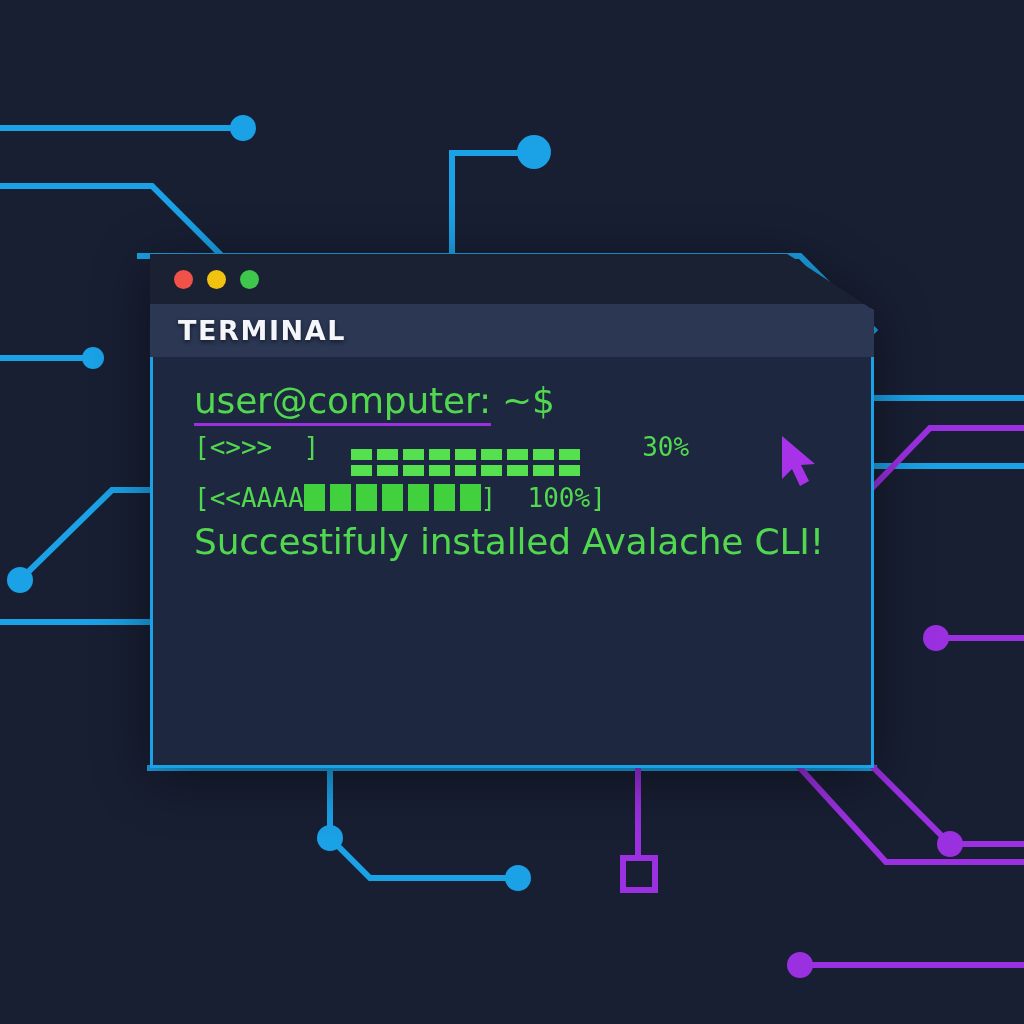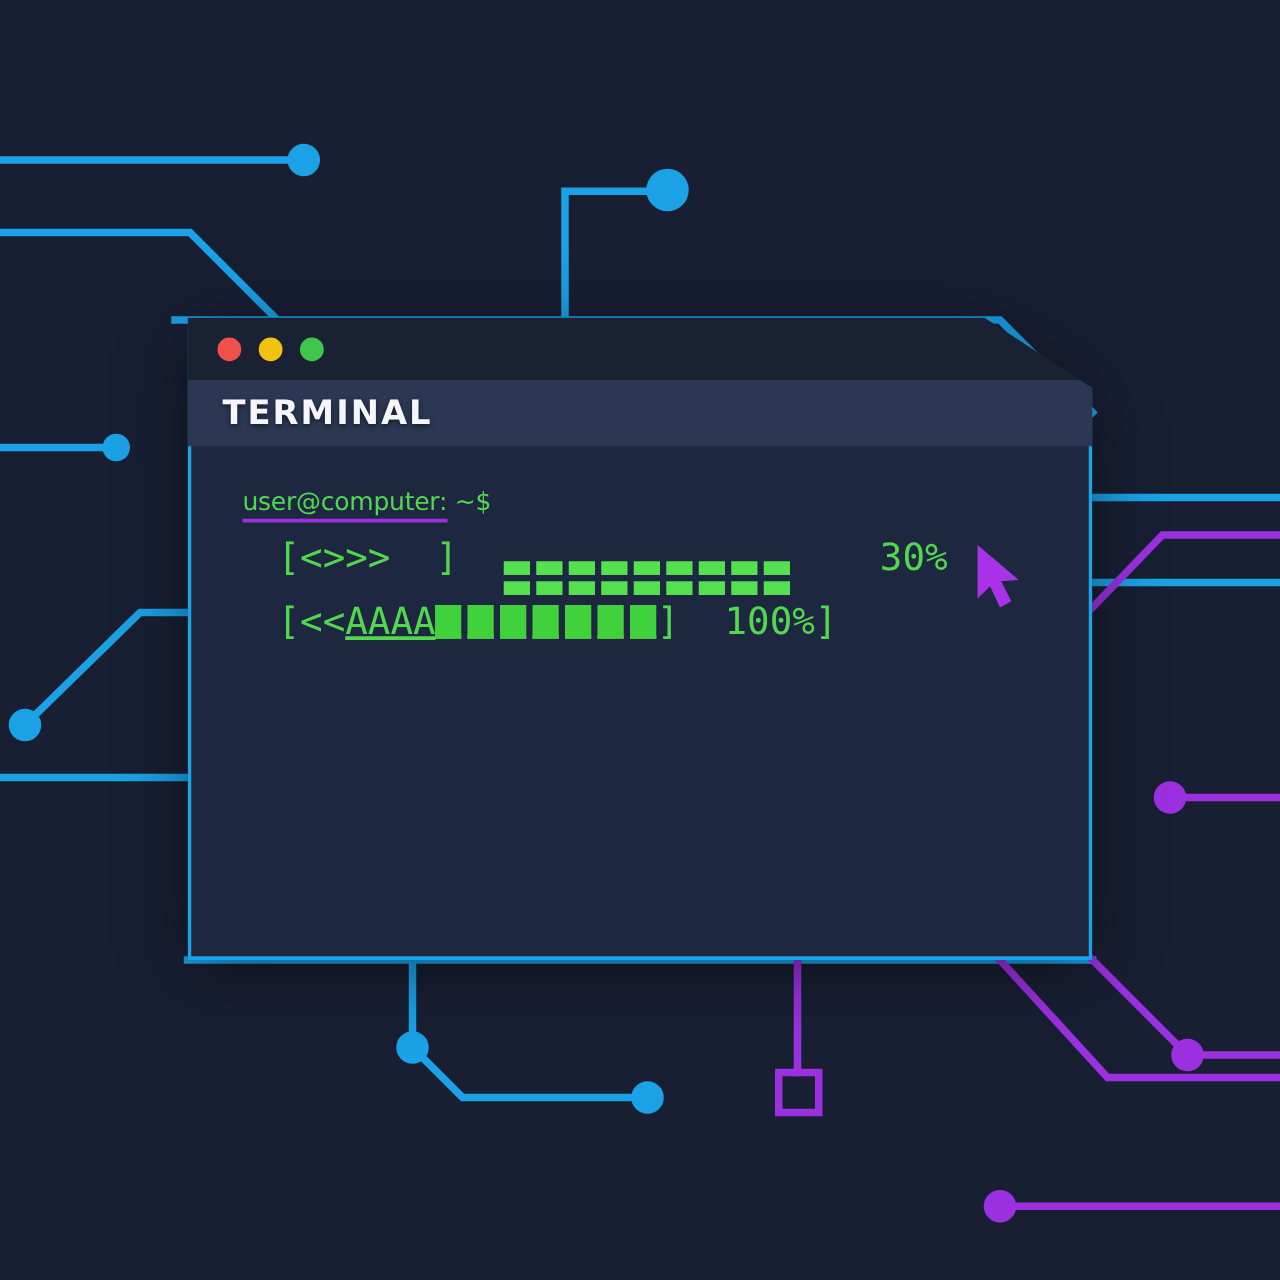--- a/index.html
+++ b/index.html
@@ -109,38 +109,37 @@
     left: 0;
     top: 103px;
     right: 0;
     bottom: 0;
     padding: 22px 30px 0 44px;
     font-family: "DejaVu Sans", sans-serif;
   }
 
   .line {
     color: #51d84f;
-    font-size: 20px;
+    font-size: 36px;
     line-height: 44.5px;
     white-space: pre;
     letter-spacing: -0.2px;
   }
 
   .line.prompt { margin-bottom: 1px; }
 
   .prompt-host {
     border-bottom: 3px solid #9b30e0;
     padding-bottom: 2px;
   }
 
   .line.mono {
     font-family: "DejaVu Sans Mono", monospace;
-    font-size: 30px;
+    font-size: 26px;
     letter-spacing: 0px;
-    margin-left: 28px;
   }
 
   
   .blocks {
     display: inline-flex;
     gap: 5px;
     vertical-align: -4px;
   }
   .blk {
     width: 21px;
@@ -152,21 +151,21 @@
   .blk i {
     display: block;
     height: 11px;
     background: #55e04f;
   }
   .blk.solid {
     background: #41d13c;
     border-bottom: 3px solid #41d13c;
   }
 
-  .underln { text-decoration: underline; text-decoration-thickness: 3px; }
+  .underln { text-decoration-thickness: 3px; }
 
   
   #cursor {
     position: absolute;
     left: 779px;
     top: 434px;
     z-index: 9;
   }
 </style>
 </head>
@@ -243,20 +242,21 @@
         <div class="line prompt"><span class="prompt-host">user@computer:</span><span> ~$</span></div>
 
 
 
 
         <div class="line mono"><span>[</span><span>&lt;&gt;&gt;&gt;</span><span>  ]</span><span>  </span><span class="blocks" id="blocks-30"><span class="blk"><i></i><i></i></span><span class="blk"><i></i><i></i></span><span class="blk"><i></i><i></i></span><span class="blk"><i></i><i></i></span><span class="blk"><i></i><i></i></span><span class="blk"><i></i><i></i></span><span class="blk"><i></i><i></i></span><span class="blk"><i></i><i></i></span><span class="blk"><i></i><i></i></span></span><span>    </span><span>30%</span></div>
 
 
         <div class="line mono"><span>[</span><span>&lt;&lt;</span><span class="underln">AAAA</span><span class="blocks" id="blocks-100"><span class="blk solid"></span><span class="blk solid"></span><span class="blk solid"></span><span class="blk solid"></span><span class="blk solid"></span><span class="blk solid"></span><span class="blk solid"></span></span><span>]</span><span>  </span><span>100%]</span></div>
 
+        <div class="line">Succestifuly installed Avalache CLI!</div>
 
       </div>
     </div>
   </div>
 
   <svg id="cursor" width="40" height="56" viewBox="0 0 40 56">
     <path d="M 3 2 L 3 45 L 13 35 L 21 52 L 30 47 L 22 31 L 36 30 Z" fill="#a832e8"></path>
   </svg>
 
 </div>

